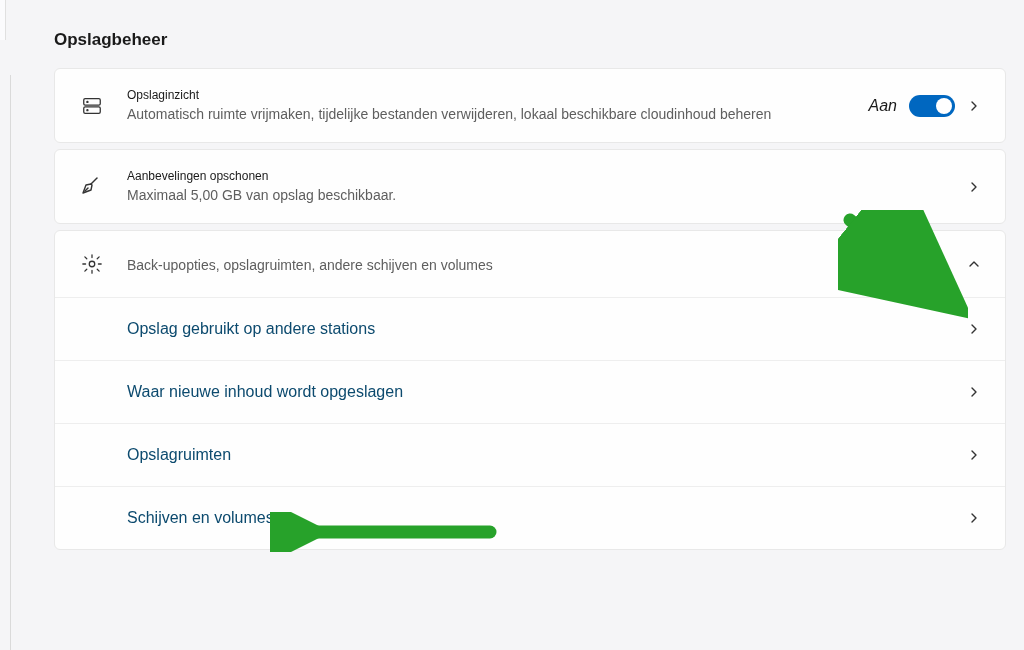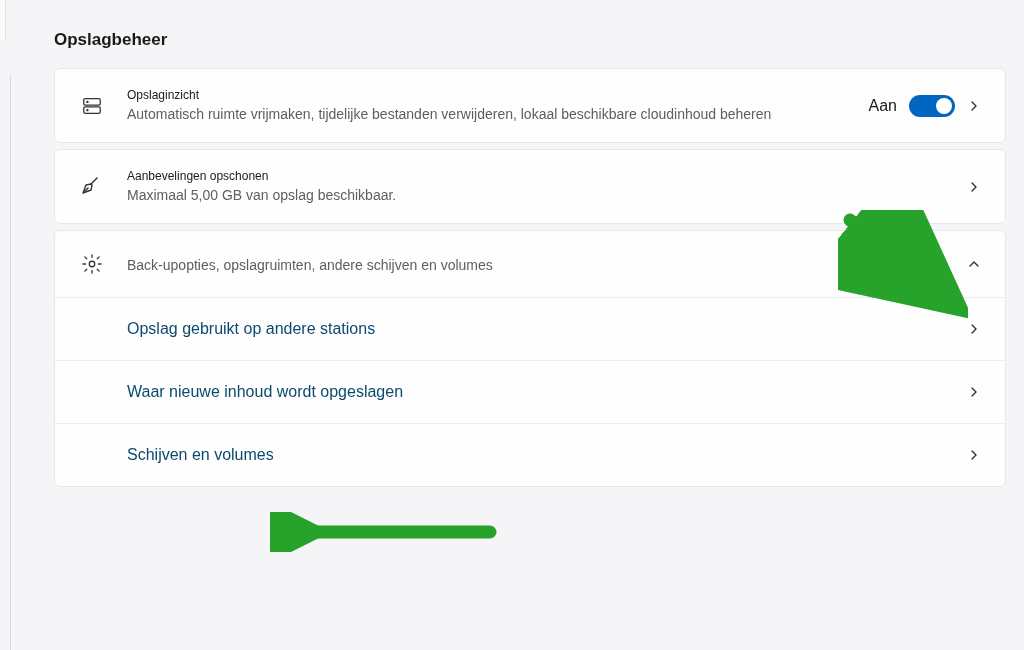--- a/index.html
+++ b/index.html
@@ -54,20 +54,21 @@
       font-weight: 400;
       color: #5e5e5e;
       line-height: 1.35;
       margin-top: 2px;
     }
     .card-right {
       display: flex;
       align-items: center;
       gap: 12px;
       flex-shrink: 0;
+      font-style: italic;
     }
     .toggle-label {
       font-size: 16px;
       color: #1a1a1a;
     }
     .toggle {
       width: 46px;
       height: 22px;
       background: #0067c0;
       border-radius: 11px;
@@ -223,20 +224,28 @@
 
     <div class="sub-row">
       <div class="sub-row-title">Waar nieuwe inhoud wordt opgeslagen</div>
       <div class="chev">
         <svg width="12" height="12" viewBox="0 0 12 12">
             <path d="M4 2 L8 6 L4 10" fill="none" stroke="#333" stroke-width="1.4" stroke-linecap="round" stroke-linejoin="round"></path>
           </svg>
       </div>
     </div>
 
+    <div class="sub-row">
+      <div class="sub-row-title">Opslagruimten</div>
+      <div class="chev">
+        <svg width="12" height="12" viewBox="0 0 12 12">
+            <path d="M4 2 L8 6 L4 10" fill="none" stroke="#333" stroke-width="1.4" stroke-linecap="round" stroke-linejoin="round"></path>
+          </svg>
+      </div>
+    </div>
 
     <div class="sub-row">
       <div class="sub-row-title">Schijven en volumes</div>
       <div class="chev">
         <svg width="12" height="12" viewBox="0 0 12 12">
             <path d="M4 2 L8 6 L4 10" fill="none" stroke="#333" stroke-width="1.4" stroke-linecap="round" stroke-linejoin="round"></path>
           </svg>
       </div>
     </div>
   </div>

